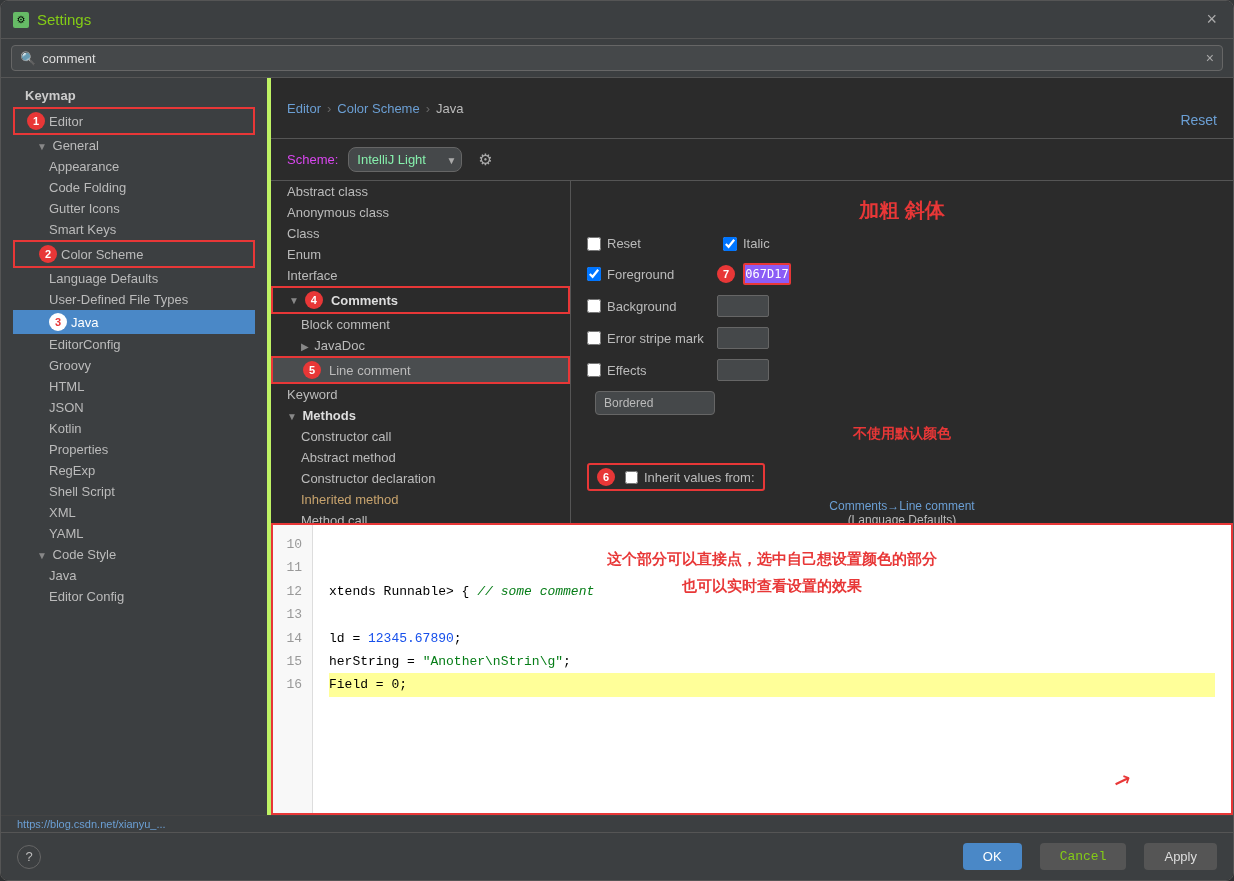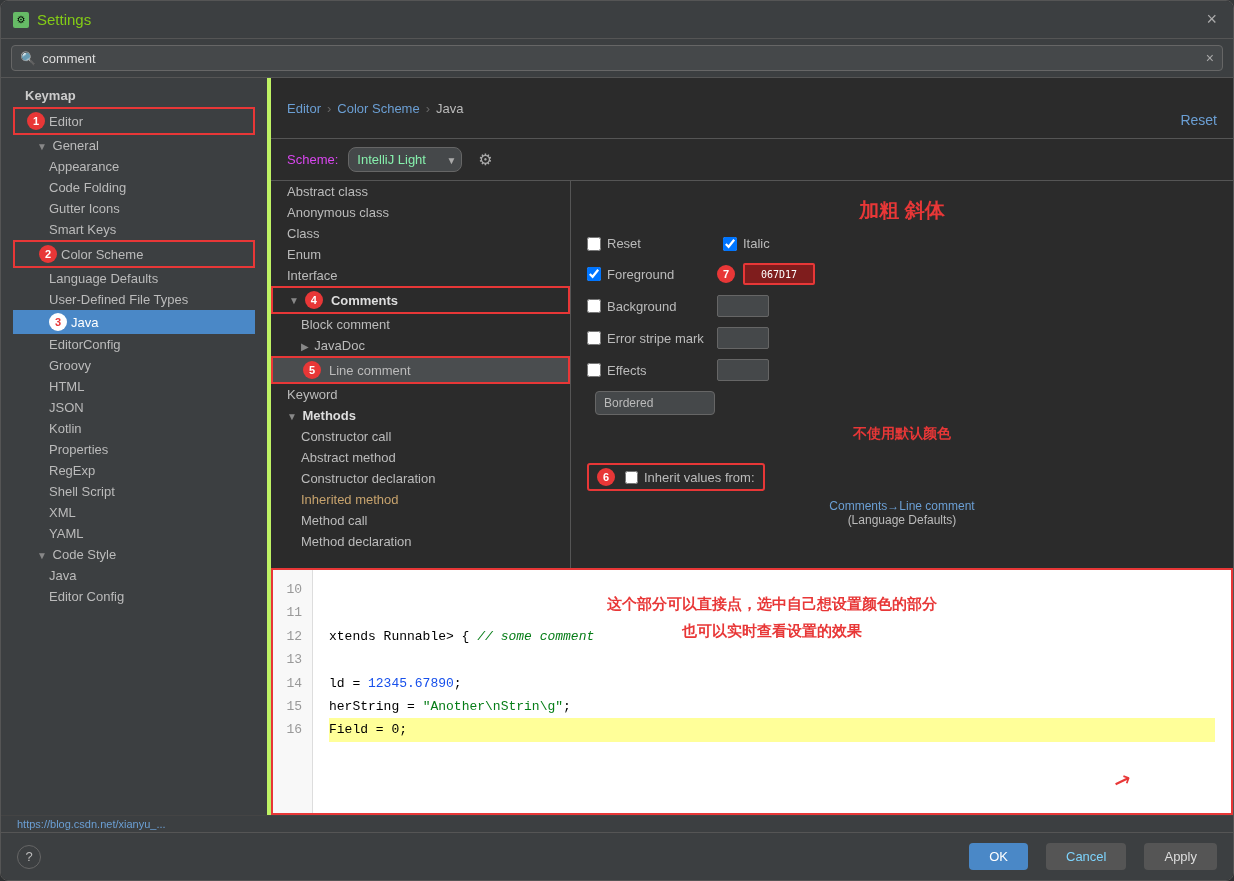--- a/index.html
+++ b/index.html
@@ -270,28 +270,28 @@
       gap: 6px;
     }
 
     .checkbox-wrap input[type=checkbox] {
       width: 14px; height: 14px;
     }
 
     .prop-label { color: #bbb; min-width: 100px; }
 
     .color-swatch {
-      width: 72px; height: 22px;
-      background: #7f1d1d;
+      width: 48px; height: 22px;
+      background: #8b5cf6;
       border-radius: 2px;
       display: flex;
       align-items: center;
       justify-content: center;
       color: #fff;
-      font-size: 10px;
+      font-size: 12px;
       font-family: monospace;
       cursor: pointer;
       border: 2px solid #e83737;
     }
 
     .color-swatch-empty {
       width: 52px; height: 22px;
       background: #45484a;
       border: 1px solid #666;
       border-radius: 2px;
@@ -332,21 +332,21 @@
       margin-top: 8px;
       cursor: pointer;
     }
 
     .inherit-note { color: #bbb; font-size: 12px; text-align: center; }
 
     
     .preview-panel {
       border: 2px solid #e83737;
       background: #fff;
-      height: 247px;
+      height: 292px;
       overflow: hidden;
       flex-shrink: 0;
       position: relative;
     }
 
     .preview-content {
       display: flex;
       height: 100%;
     }
 
@@ -409,21 +409,21 @@
 
     .btn {
       padding: 6px 20px;
       border-radius: 4px;
       border: none;
       cursor: pointer;
       font-size: 13px;
     }
 
     .btn-ok { background: #4a88c7; color: #fff; }
-    .btn-cancel { background: #555; color: #7dd3fc; }
+    .btn-cancel { background: #555; color: #84cc16; font-family: Liberation Mono, monospace; }
     .btn-apply { background: #555; color: #ddd; }
 
     .help-btn {
       background: none;
       border: 1px solid #666;
       border-radius: 50%;
       color: #bbb;
       width: 24px; height: 24px;
       font-size: 13px;
       cursor: pointer;

